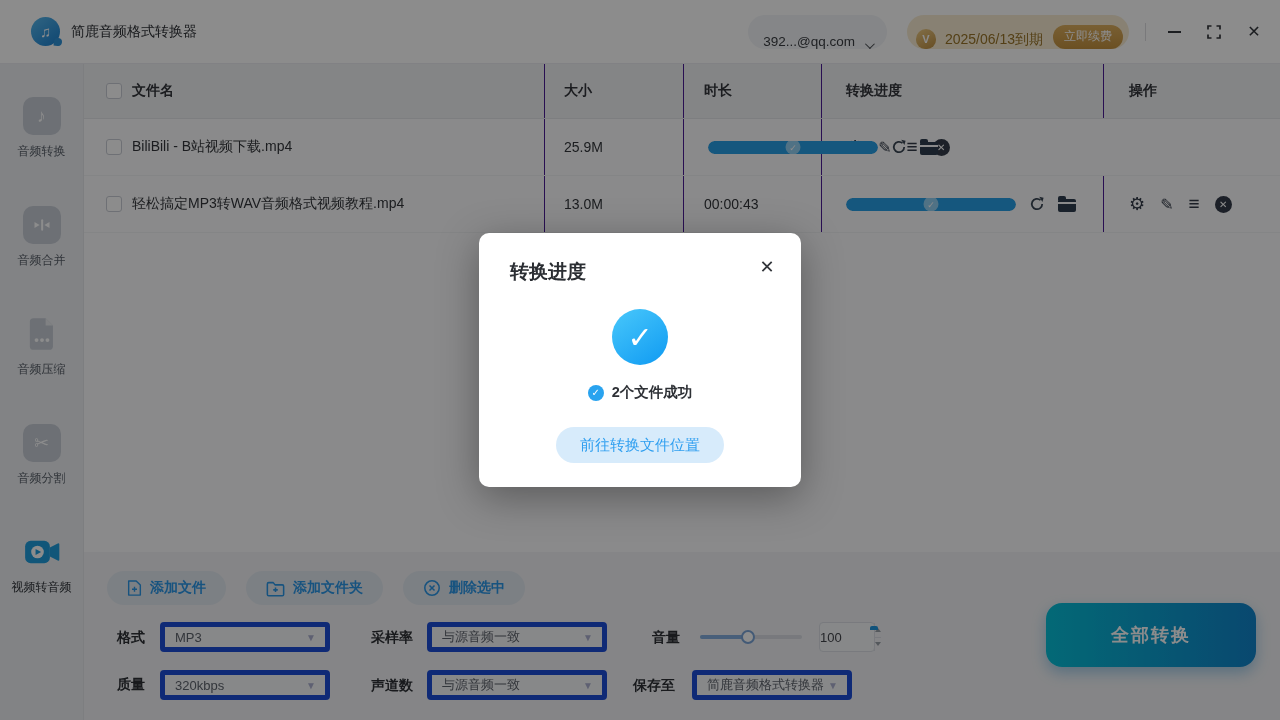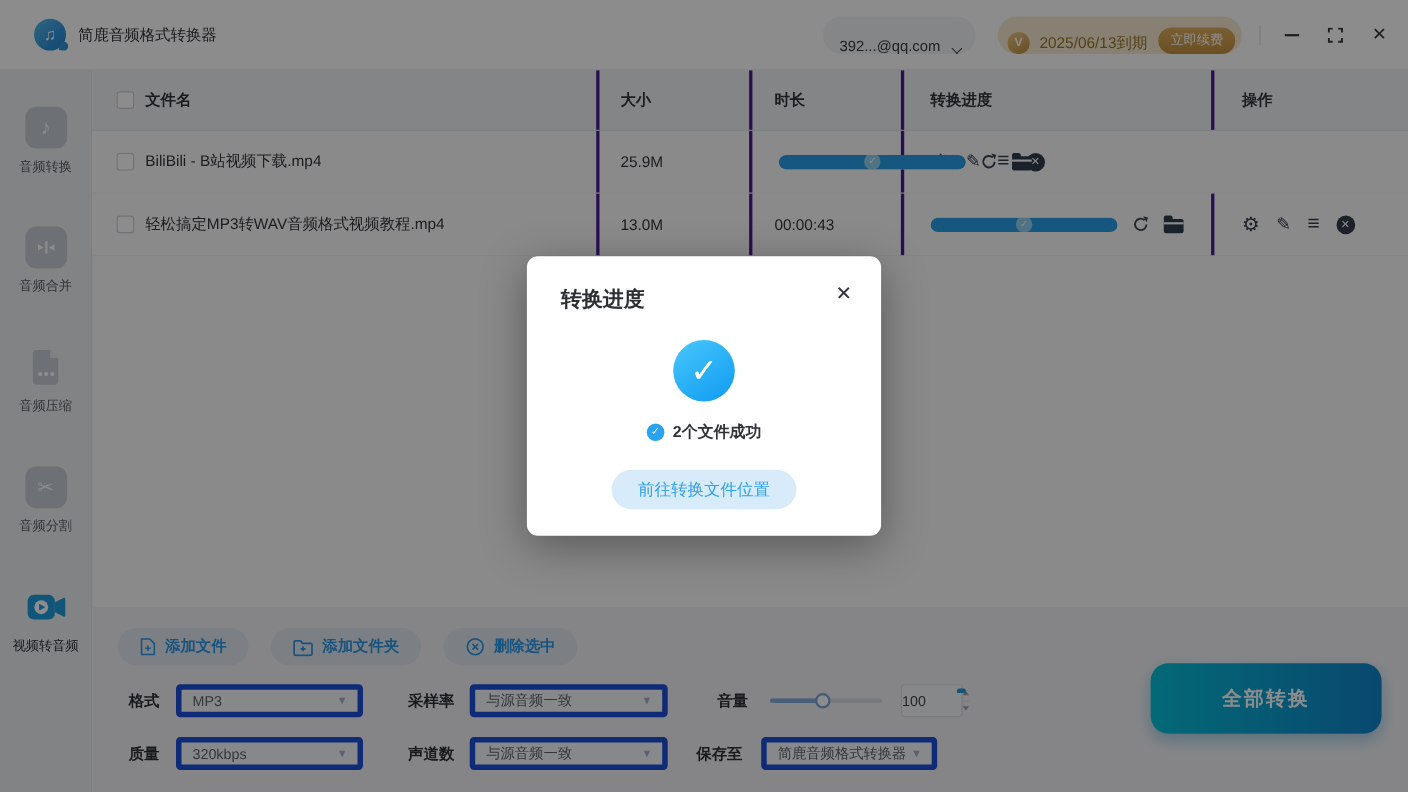--- a/index.html
+++ b/index.html
@@ -43,21 +43,21 @@
           display:flex; align-items:center; justify-content:center; font-size:18px; }
   .tile.bare { background:transparent; }
   .side-label { margin-top:8px; font-size:12px; color:#585f69; }
   .side-item.active .side-label { color:#2e3238; }
 
   
   .content { position:absolute; left:84px; top:64px; width:1196px; height:656px; background:#fcfcfd; }
   .trow-grid { display:grid; grid-template-columns:461px 139px 138px 282px 176px; }
   .thead { height:55px; background:#f1f2f5; border-bottom:1px solid #e3e5e9; }
   .thead .cell { font-weight:bold; font-size:14px; color:#33363b; }
-  .cell { display:flex; align-items:center; border-right:3px solid #4c1d95; }
+  .cell { display:flex; align-items:center; border-right:1px solid #4c1d95; }
   .cell:last-child { border-right:none; }
   .cell.c-name { padding-left:22px; gap:10px; }
   .cell.c-size { padding-left:19px; }
   .cell.c-dur  { padding-left:20px; }
   .cell.c-prog { padding-left:24px; gap:13px; }
   .cell.c-ops  { padding-left:25px; gap:15px; }
   .trow { height:57px; background:#fcfcfd; border-bottom:1px solid #f1f2f5; font-size:14px; color:#33363b; }
   .cbox { appearance:none; -webkit-appearance:none; width:16px; height:16px; border:1px solid #c9cdd5;
           border-radius:3px; background:#fff; cursor:pointer; flex:none; }
   .fname { white-space:nowrap; overflow:hidden; text-overflow:ellipsis; }
@@ -347,21 +347,21 @@
         <div class="spincol">
           <div class="spin up">
               <span class="tri-up"></span>
             </div>
           <div class="spin">
               <span class="tri-dn"></span>
             </div>
         </div>
       </div>
 
-      <div class="flabel" style="left:33px; top:118px;">质量</div>
+      <div class="flabel" style="left:33px; top:118px;font-family:Liberation Serif, serif;">质量</div>
       <div class="dd" style="left:76px; top:118px; width:170px;">
         <span>320kbps</span>
         <span class="arrow">▼</span>
       </div>
 
       <div class="flabel" style="left:287px; top:118px;">声道数</div>
       <div class="dd" style="left:343px; top:118px; width:180px;">
         <span>与源音频一致</span>
         <span class="arrow">▼</span>
       </div>

